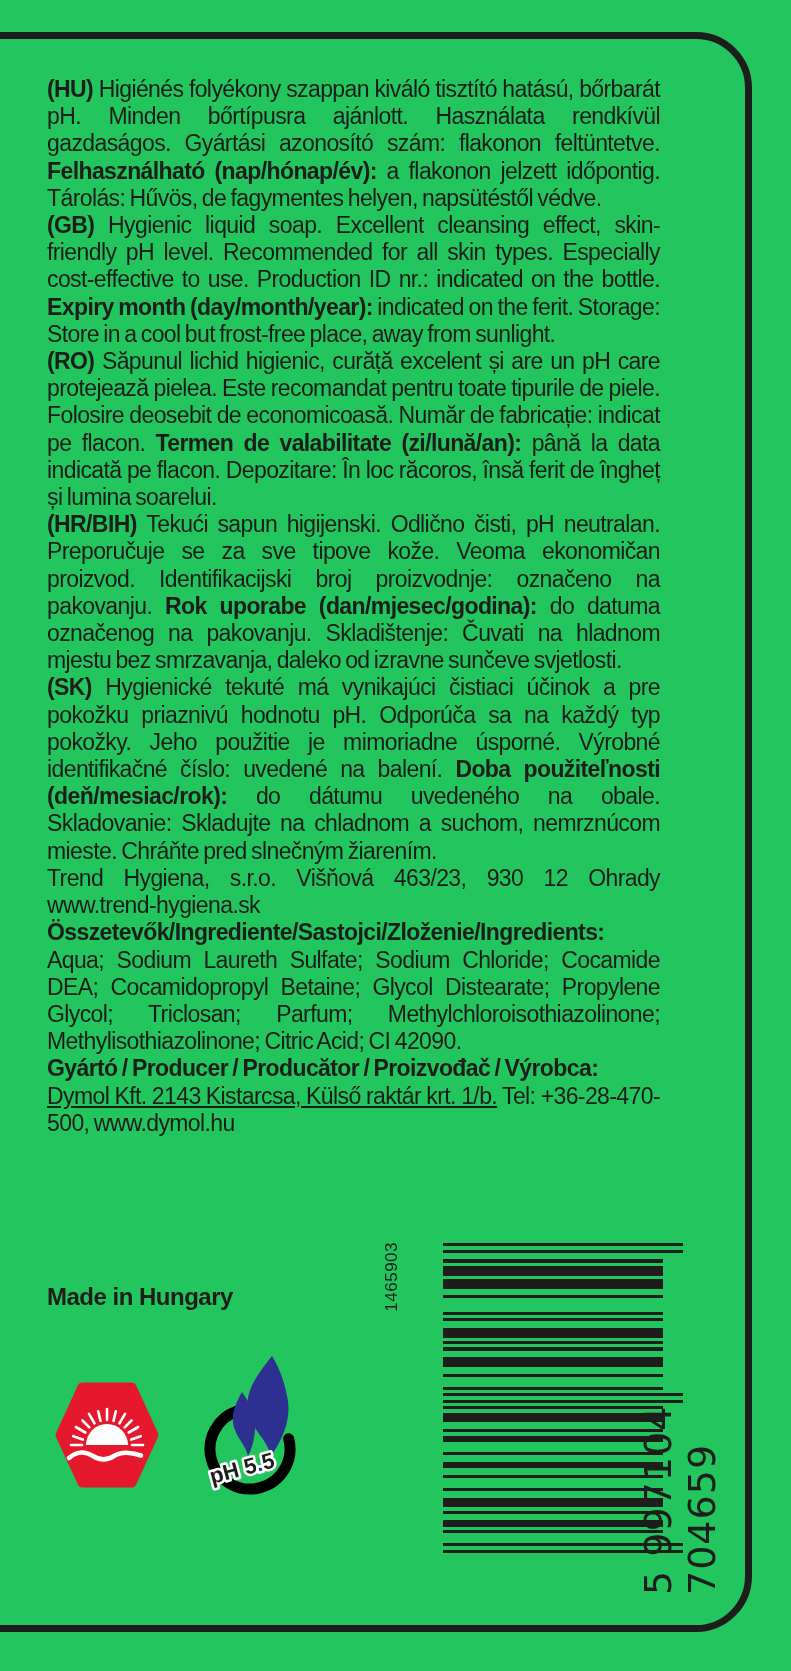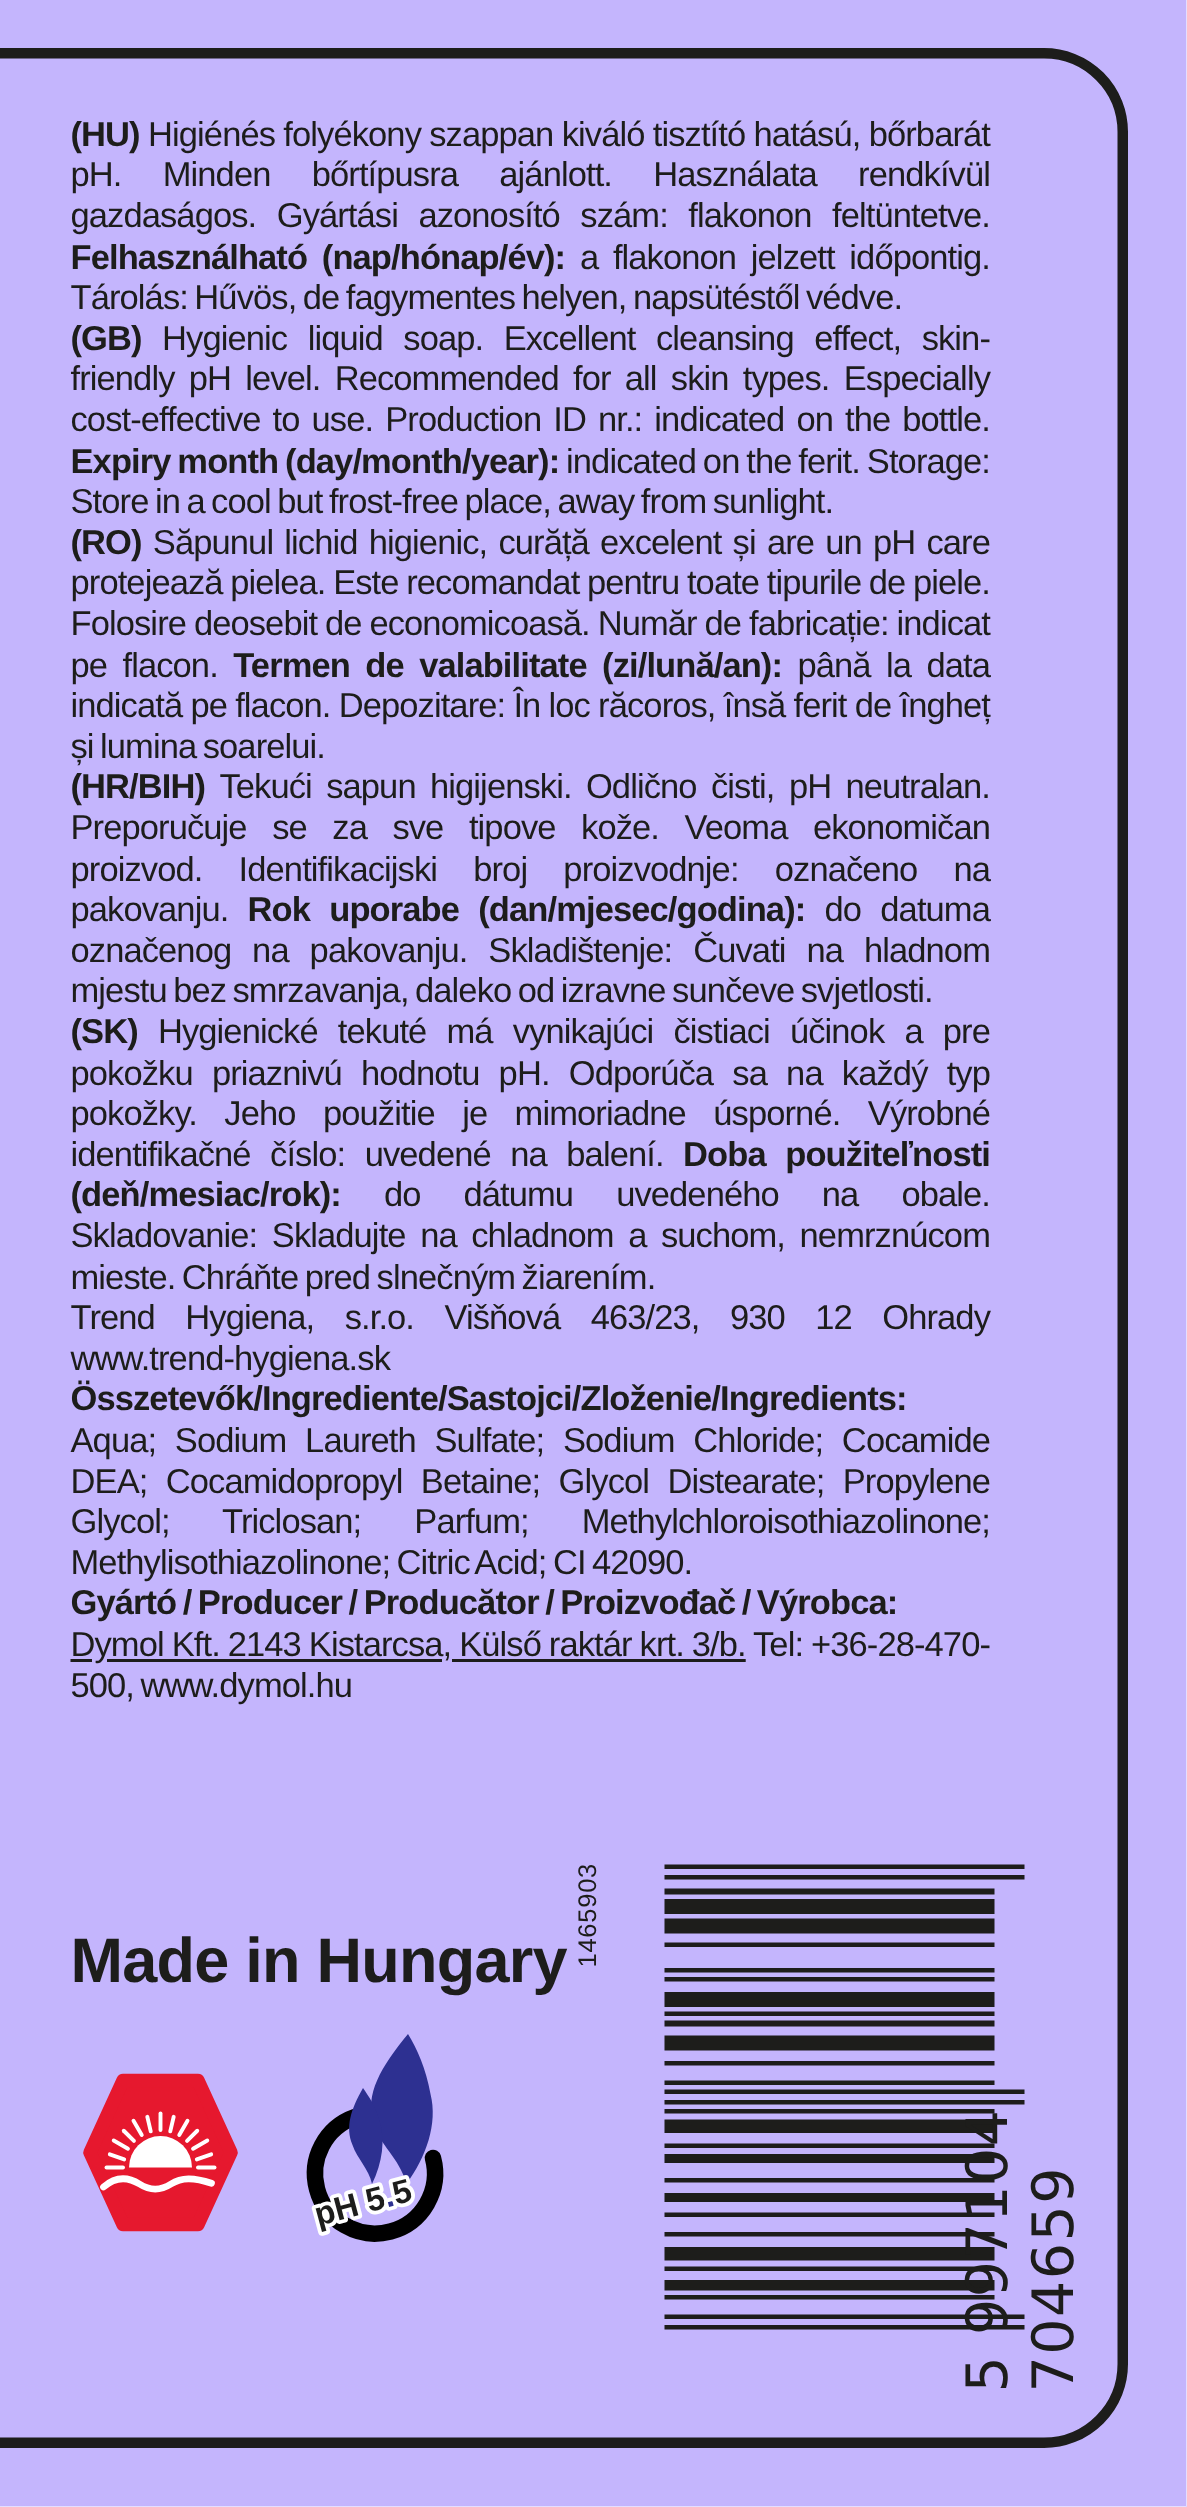--- a/index.html
+++ b/index.html
@@ -1,25 +1,25 @@
 <!DOCTYPE html>
 <html><head>
 <meta charset="utf-8">
 <style>
   html,body{margin:0;padding:0;background:#fff;}
-  .canvas{position:relative;width:791px;height:1671px;background:#c4b5fd;overflow:hidden;
+  .canvas{position:relative;width:791px;height:1671px;background:#22c55e;overflow:hidden;
           font-family:"Liberation Sans", sans-serif;color:#1d1d1b;}
   .label-border{position:absolute;left:-88px;top:32px;width:840px;height:1600px;
           border:7px solid #1d1d1b;border-radius:56px;box-sizing:border-box;background:transparent;}
   .textblock{position:absolute;left:47px;top:76px;width:613px;font-size:23px;line-height:27.2px;
           text-align:justify;letter-spacing:-0.6px;word-spacing:-1.5px;}
   .textblock p{margin:0;}
   .b{font-weight:700;}
   .u{text-decoration:underline;}
-  .made{position:absolute;left:47px;top:1283px;font-size:42px;font-weight:700;letter-spacing:-0.5px;}
+  .made{position:absolute;left:47px;top:1283px;font-size:24px;font-weight:700;letter-spacing:-0.5px;}
   .volume{position:absolute;left:50px;top:1492px;font-size:80px;font-weight:700;letter-spacing:-3px;line-height:1;}
   .sun-logo{position:absolute;left:55px;top:1382px;width:104px;height:106px;}
   .ph-logo{position:absolute;left:196px;top:1352px;width:112px;height:150px;}
   .barcode{position:absolute;left:443px;top:1243px;width:240px;height:310px;}
   .barcode .bar{position:absolute;left:0;background:#1d1d1b;}
   .vtext{writing-mode:vertical-rl;transform:rotate(180deg);}
   .bcdigits{position:absolute;left:658px;top:1243px;width:44px;height:352px;display:flex;
           align-items:center;justify-content:center;font-family:"DejaVu Sans", sans-serif;
           font-size:38px;letter-spacing:1px;color:#1d1d1b;}
   .prodnum{position:absolute;left:379px;top:1242px;width:26px;height:76px;display:flex;
@@ -36,21 +36,21 @@
 
   <div class="textblock" id="textblock">
       <p><span class="b">(HU) </span><span>Higiénés folyékony szappan kiváló tisztító hatású, bőrbarát pH. Minden bőrtípusra ajánlott. Használata rendkívül gazdaságos. Gyártási azonosító szám: flakonon feltüntetve. </span><span class="b">Felhasználható (nap/hónap/év):</span><span> a flakonon jelzett időpontig. Tárolás: Hűvös, de fagymentes helyen, napsütéstől védve.</span></p>
       <p><span class="b">(GB) </span><span>Hygienic liquid soap. Excellent cleansing effect, skin-friendly pH level. Recommended for all skin types. Especially cost-effective to use. Production ID nr.: indicated on the bottle. </span><span class="b">Expiry month (day/month/year):</span><span> indicated on the ferit. Storage: Store in a cool but frost-free place, away from sunlight.</span></p>
       <p><span class="b">(RO) </span><span>Săpunul lichid higienic, curăță excelent și are un pH care protejează pielea. Este recomandat pentru toate tipurile de piele. Folosire deosebit de economicoasă. Număr de fabricație: indicat pe flacon. </span><span class="b">Termen de valabilitate (zi/lună/an):</span><span> până la data indicată pe flacon. Depozitare: În loc răcoros, însă ferit de îngheț și lumina soarelui.</span></p>
       <p><span class="b">(HR/BIH) </span><span>Tekući sapun higijenski. Odlično čisti, pH neutralan. Preporučuje se za sve tipove kože. Veoma ekonomičan proizvod. Identifikacijski broj proizvodnje: označeno na pakovanju. </span><span class="b">Rok uporabe (dan/mjesec/godina):</span><span> do datuma označenog na pakovanju. Skladištenje: Čuvati na hladnom mjestu bez smrzavanja, daleko od izravne sunčeve svjetlosti.</span></p>
       <p><span class="b">(SK) </span><span>Hygienické tekuté má vynikajúci čistiaci účinok a pre pokožku priaznivú hodnotu pH. Odporúča sa na každý typ pokožky. Jeho použitie je mimoriadne úsporné. Výrobné identifikačné číslo: uvedené na balení. </span><span class="b">Doba použiteľnosti (deň/mesiac/rok):</span><span> do dátumu uvedeného na obale. Skladovanie: Skladujte na chladnom a suchom, nemrznúcom mieste. Chráňte pred slnečným žiarením.</span></p>
       <p><span>Trend Hygiena, s.r.o. Višňová 463/23, 930 12 Ohrady www.trend-hygiena.sk</span></p>
       <p><span class="b">Összetevők/Ingrediente/Sastojci/Zloženie/Ingredients:</span><span> Aqua; Sodium Laureth Sulfate; Sodium Chloride; Cocamide DEA; Cocamidopropyl Betaine; Glycol Distearate; Propylene Glycol; Triclosan; Parfum; Methylchloroisothiazolinone; Methylisothiazolinone; Citric Acid; CI 42090.</span></p>
       <p><span class="b">Gyártó / Producer / Producător / Proizvođač / Výrobca:</span></p>
-      <p><span class="u">Dymol Kft. 2143 Kistarcsa, Külső raktár krt. 3/b.</span><span> Tel: +36-28-470-500, www.dymol.hu</span></p>
+      <p><span class="u">Dymol Kft. 2143 Kistarcsa, Külső raktár krt. 1/b.</span><span> Tel: +36-28-470-500, www.dymol.hu</span></p>
     </div>
 
   <div class="made">Made in Hungary</div>
 
   <svg class="sun-logo" viewBox="0 0 104 106">
     <polygon points="27,5 77,5 99,53 77,101 27,101 5,53" fill="#e6182e" stroke="#e6182e" stroke-width="9" stroke-linejoin="round"></polygon>
     <g stroke="#ffffff" stroke-width="2.6" stroke-linecap="round">
       <line x1="77" y1="63" x2="88" y2="63"></line>
       <line x1="76.2" y1="57.6" x2="85.8" y2="54.2"></line>
       <line x1="73.7" y1="50.5" x2="83.2" y2="45"></line>

